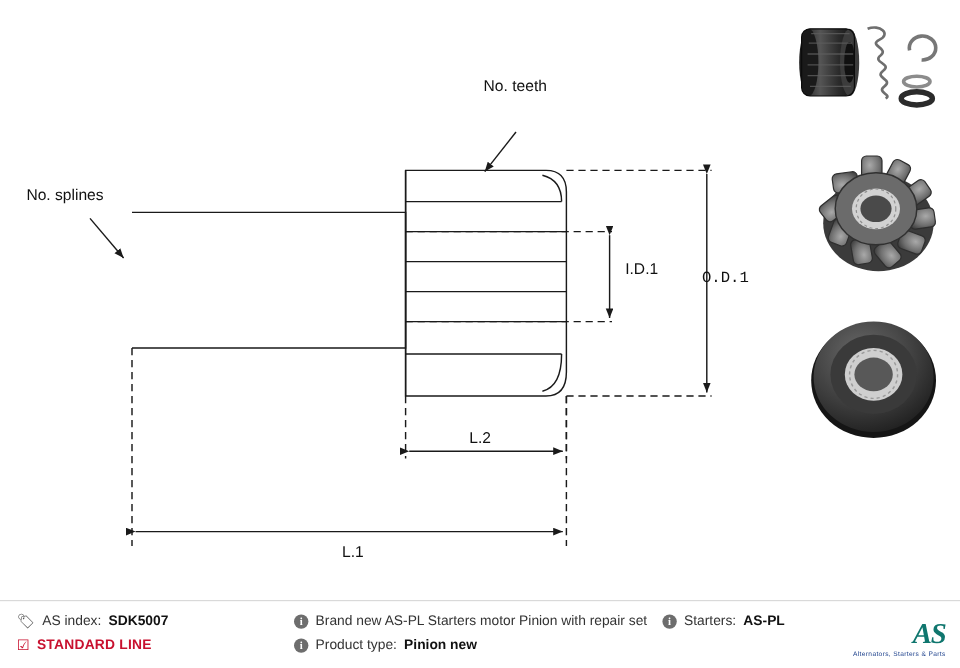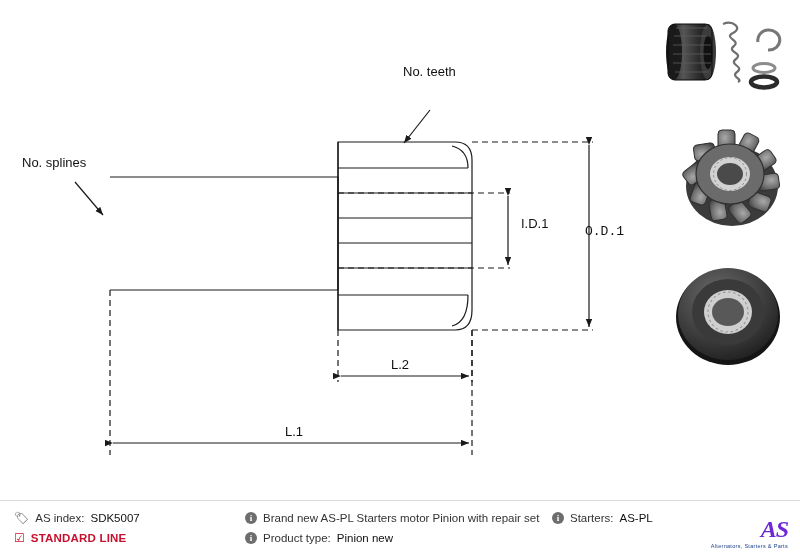--- a/index.html
+++ b/index.html
@@ -79,36 +79,36 @@
     width: 12px; height: 12px;
     border-radius: 50%;
     background: #6d6d6d;
     color: #fff;
     font-size: 9px;
     font-weight: bold;
     font-family: "Liberation Serif", serif;
     line-height: 1;
   }
   .check-icon { color: #c8102e; font-size: 12px; line-height: 1; }
-  .val { font-weight: normal; color: #111; }
+  .val { font-weight: bold; color: #111; }
   .lbl-txt { color: #333; text-align: right; }
   .standard-txt { color: #c8102e; font-weight: bold; letter-spacing: .2px; }
 
   .brand {
     position: absolute;
     right: 12px;
     top: 16px;
     text-align: right;
   }
   .brand-main {
     font-family: "Liberation Serif", serif;
     font-size: 24px;
     font-weight: bold;
     font-style: italic;
-    color: #6d28d9;
+    color: #0f766e;
     line-height: 1;
     letter-spacing: -1px;
   }
   .brand-sub {
     font-size: 5.5px;
     color: #1b3f8b;
     letter-spacing: .3px;
     margin-top: 2px;
   }
 </style>
@@ -172,21 +172,21 @@
         <line x1="430" y1="110" x2="404" y2="143" marker-end="url(#ah)"></line>
 
         <line x1="75" y1="182" x2="103" y2="215" marker-end="url(#ah)"></line>
       </g>
     </svg>
 
     <div class="lbl" style="left:403px; top:64px;">No. teeth</div>
     <div class="lbl" style="left:22px; top:155px;">No. splines</div>
     <div class="lbl" style="left:521px; top:216px;">I.D.1</div>
     <div class="lbl" style="left:585px; top:224px;font-family:Liberation Mono, monospace;">O.D.1</div>
-    <div class="lbl" style="left:285px; top:424px;">L.1</div>
+    <div class="lbl" style="left:285px; top:452px;">L.1</div>
     <div class="lbl" style="left:391px; top:357px;">L.2</div>
   </div>
 
   <div class="photos">
 
     <div class="photo" style="top:8px;">
       <svg width="140" height="100" viewBox="0 0 140 100">
         <defs>
           <linearGradient id="g1" x1="0" y1="0" x2="0" y2="1">
             <stop offset="0" stop-color="#4a4a4a"></stop>

